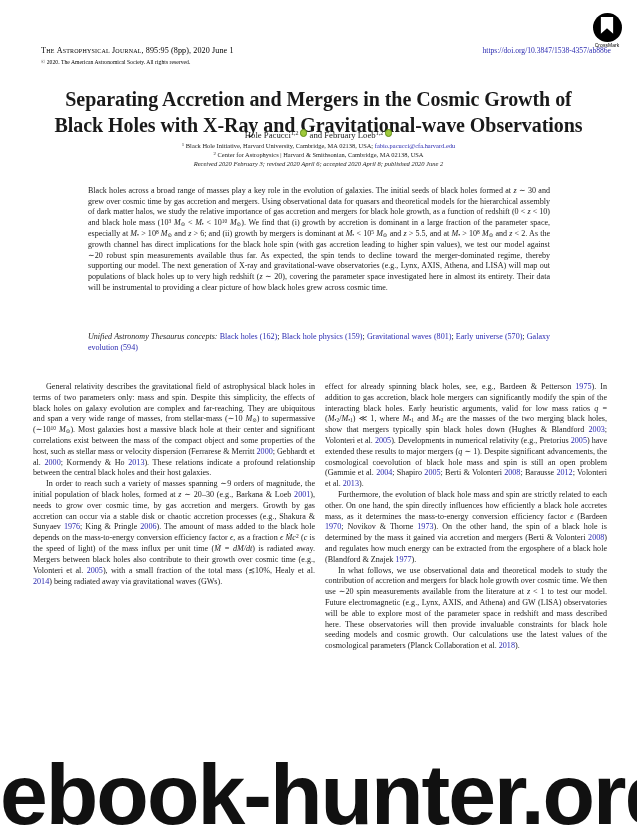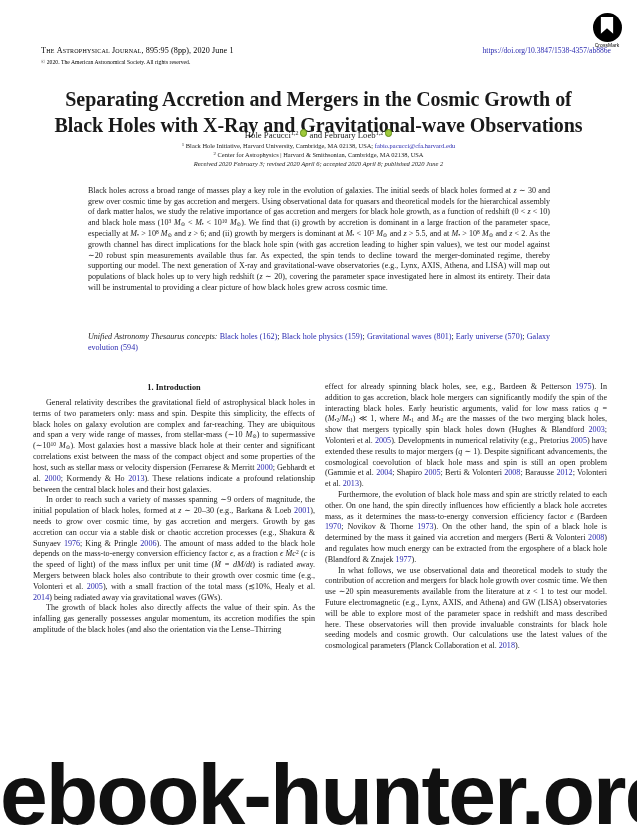--- a/index.html
+++ b/index.html
@@ -264,24 +264,22 @@
   <div class="keywords">
     <span class="kw-label">Unified Astronomy Thesaurus concepts:</span>
     <a class="kwlink" href="#">Black holes (162)</a><span>;</span>
     <a class="kwlink" href="#">Black hole physics (159)</a><span>;</span>
     <a class="kwlink" href="#">Gravitational waves (801)</a><span>;</span>
     <a class="kwlink" href="#">Early universe (570)</a><span>;</span>
     <a class="kwlink" href="#">Galaxy evolution (594)</a>
   </div>
 
   <div class="col col-left">
-    <div class="sec-heading">1. Introduction</div>
     <p>General relativity describes the gravitational field of astrophysical black holes in terms of two parameters only: mass and spin. Despite this simplicity, the effects of black holes on galaxy evolution are complex and far-reaching. They are ubiquitous and span a very wide range of masses, from stellar-mass (∼10 <i>M</i><sub>⊙</sub>) to supermassive (∼10<sup>10</sup> <i>M</i><sub>⊙</sub>). Most galaxies host a massive black hole at their center and significant correlations exist between the mass of the compact object and some properties of the host, such as stellar mass or velocity dispersion (Ferrarese &amp; Merritt <span class="ref">2000</span>; Gebhardt et al. <span class="ref">2000</span>; Kormendy &amp; Ho <span class="ref">2013</span>). These relations indicate a profound relationship between the central black holes and their host galaxies.</p>
     <p>In order to reach such a variety of masses spanning ∼9 orders of magnitude, the initial population of black holes, formed at <i>z</i> ∼ 20–30 (e.g., Barkana &amp; Loeb <span class="ref">2001</span>), needs to grow over cosmic time, by gas accretion and mergers. Growth by gas accretion can occur via a stable disk or chaotic accretion processes (e.g., Shakura &amp; Sunyaev <span class="ref">1976</span>; King &amp; Pringle <span class="ref">2006</span>). The amount of mass added to the black hole depends on the mass-to-energy conversion efficiency factor <i>ϵ</i>, as a fraction <i>ϵ Ṁc</i><sup>2</sup> (<i>c</i> is the speed of light) of the mass influx per unit time (<i>Ṁ = dM/dt</i>) is radiated away. Mergers between black holes also contribute to their growth over cosmic time (e.g., Volonteri et al. <span class="ref">2005</span>), with a small fraction of the total mass (≲10%, Healy et al. <span class="ref">2014</span>) being radiated away via gravitational waves (GWs).</p>
-    <p>The growth of black holes also directly affects the value of their spin. As the infalling gas generally possesses angular momentum, its accretion modifies the spin amplitude of the black holes (and also the orientation via the Lense–Thirring</p>
   </div>
 
   <div class="col col-right">
     <p class="noindent">effect for already spinning black holes, see, e.g., Bardeen &amp; Petterson <span class="ref">1975</span>). In addition to gas accretion, black hole mergers can significantly modify the spin of the interacting black holes. Early heuristic arguments, valid for low mass ratios <i>q</i> = (<i>M</i><sub>•2</sub>/<i>M</i><sub>•1</sub>) ≪ 1, where <i>M</i><sub>•1</sub> and <i>M</i><sub>•2</sub> are the masses of the two merging black holes, show that mergers typically spin black holes down (Hughes &amp; Blandford <span class="ref">2003</span>; Volonteri et al. <span class="ref">2005</span>). Developments in numerical relativity (e.g., Pretorius <span class="ref">2005</span>) have extended these results to major mergers (<i>q</i> ∼ 1). Despite significant advancements, the cosmological coevolution of black hole mass and spin is still an open problem (Gammie et al. <span class="ref">2004</span>; Shapiro <span class="ref">2005</span>; Berti &amp; Volonteri <span class="ref">2008</span>; Barausse <span class="ref">2012</span>; Volonteri et al. <span class="ref">2013</span>).</p>
     <p>Furthermore, the evolution of black hole mass and spin are strictly related to each other. On one hand, the spin directly influences how efficiently a black hole accretes mass, as it determines the mass-to-energy conversion efficiency factor <i>ϵ</i> (Bardeen <span class="ref">1970</span>; Novikov &amp; Thorne <span class="ref">1973</span>). On the other hand, the spin of a black hole is determined by the mass it gained via accretion and mergers (Berti &amp; Volonteri <span class="ref">2008</span>) and regulates how much energy can be extracted from the ergosphere of a black hole (Blandford &amp; Znajek <span class="ref">1977</span>).</p>
     <p>In what follows, we use observational data and theoretical models to study the contribution of accretion and mergers for black hole growth over cosmic time. We then use ∼20 spin measurements available from the literature at <i>z</i> &lt; 1 to test our model. Future electromagnetic (e.g., Lynx, AXIS, and Athena) and GW (LISA) observatories will be able to explore most of the parameter space in redshift and mass described here. These observatories will then provide invaluable constraints for black hole seeding models and cosmic growth. Our calculations use the latest values of the cosmological parameters (Planck Collaboration et al. <span class="ref">2018</span>).</p>
   </div>
 
   <div class="watermark">ebook-hunter.org</div>
 

